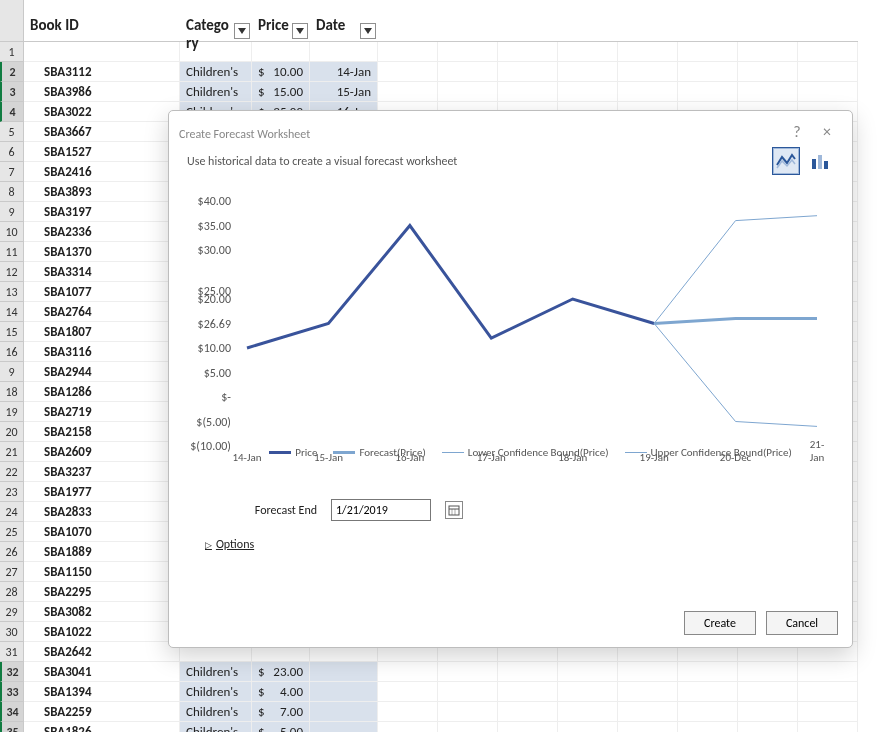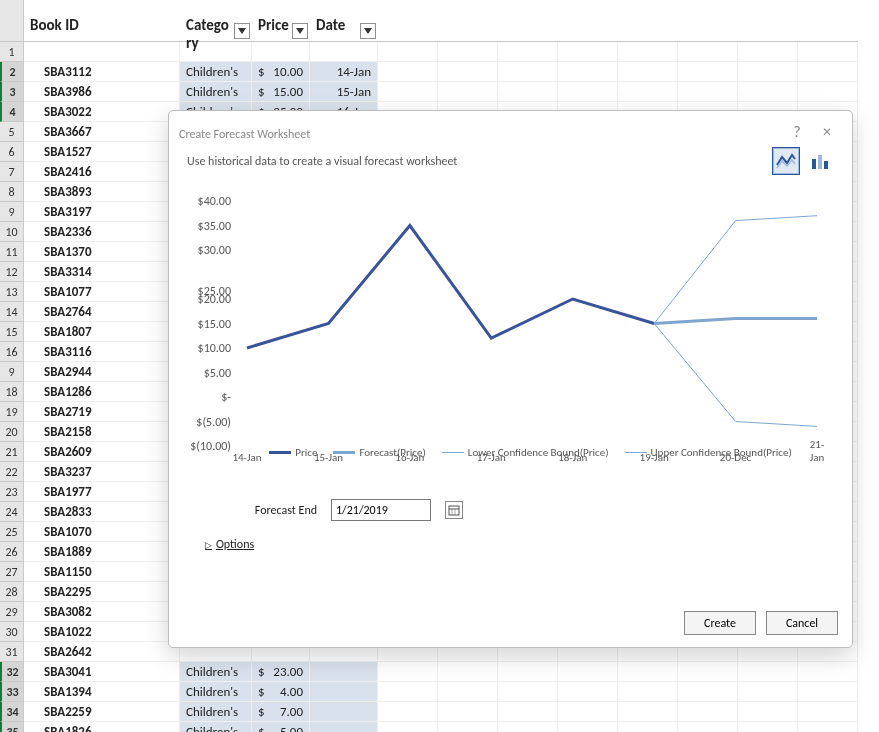--- a/index.html
+++ b/index.html
@@ -588,21 +588,21 @@
       </div>
     </div>
 
     <div class="chartwrap">
       <div class="plot" id="plot">
           <div class="ytick" style="top: 0px;">$40.00</div>
           <div class="ytick" style="top: 24.5px;">$35.00</div>
           <div class="ytick" style="top: 49px;">$30.00</div>
           <div class="ytick" style="top: 90px; text-align: right;">$25.00</div>
           <div class="ytick" style="top: 98px;">$20.00</div>
-          <div class="ytick" style="top: 122.5px;">$15.00</div>
+          <div class="ytick" style="top: 122.5px;">$26.69</div>
           <div class="ytick" style="top: 147px;">$10.00</div>
           <div class="ytick" style="top: 171.5px;">$5.00</div>
           <div class="ytick" style="top: 196px;">$-</div>
           <div class="ytick" style="top: 220.5px;">$(5.00)</div>
           <div class="ytick" style="top: 245px;">$(10.00)</div>
           <div class="xtick" style="left: 10px;">14-Jan</div>
           <div class="xtick" style="left: 91.4286px;">15-Jan</div>
           <div class="xtick" style="left: 172.857px;">16-Jan</div>
           <div class="xtick" style="left: 254.286px;">17-Jan</div>
           <div class="xtick" style="left: 335.714px;">18-Jan</div>

